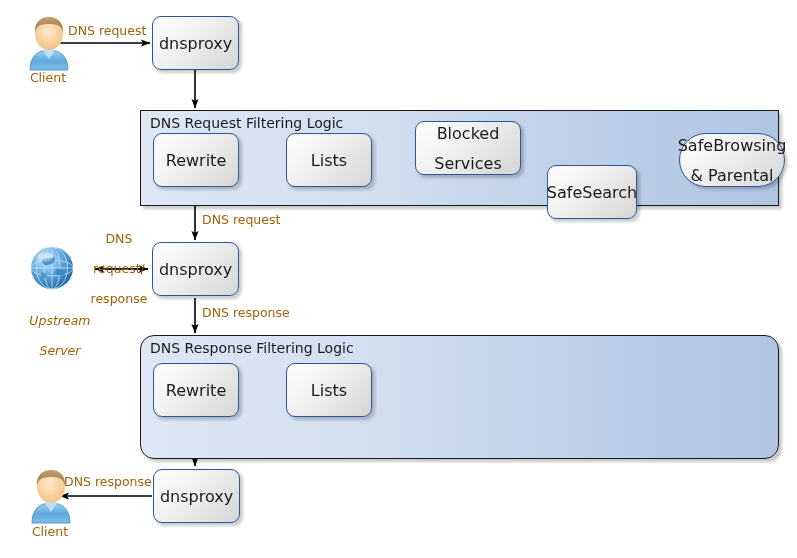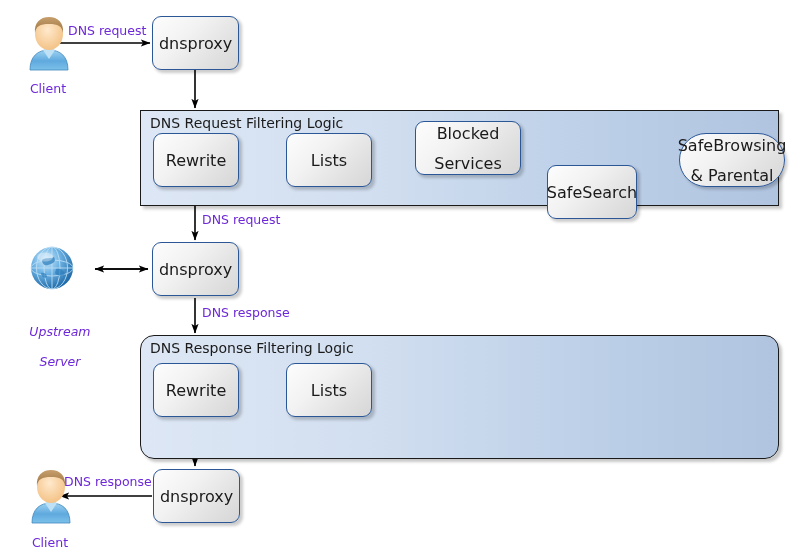--- a/index.html
+++ b/index.html
@@ -28,22 +28,22 @@
     border:1.4px solid #2b5797;
     border-radius:9px;
     background:linear-gradient(135deg,#fdfdfd 0%,#f2f2f2 38%,#e2e2e2 72%,#d6d6d6 100%);
     box-shadow:2.5px 2.5px 3px rgba(0,0,0,0.20);
     display:flex;align-items:center;justify-content:center;
     text-align:center;font-size:16px;line-height:15px;color:#1a1a1a;
   }
   .node span{display:block;padding:0 3px;}
 
   
-  .lbl{position:absolute;font-size:12.5px;line-height:15px;color:#6d28d9;white-space:pre;}
-  .lbl.center{text-align:center;margin-top:11px;}
+  .lbl{position:absolute;font-size:12.5px;line-height:15px;color:#a16207;white-space:pre;}
+  .lbl.center{text-align:center;}
 
   
   svg.arrows{position:absolute;left:0;top:0;width:797px;height:558px;overflow:visible;}
 
   
   .actor{position:absolute;}
 </style>
 </head>
 <body>
 
@@ -162,20 +162,25 @@
       <path d="M32,29 C36,28 40,30 41,34 C38,37 33,36 31,33 Z" fill="#2e7fbe" opacity="0.75"></path>
       <path d="M17,33 C20,32 23,34 23,37 C21,39 17,37 17,33 Z" fill="#2e7fbe" opacity="0.7"></path>
       <ellipse cx="21" cy="17" rx="8" ry="4.5" fill="#ffffff" opacity="0.35"></ellipse>
     </svg>
   </div>
   <div class="lbl center" style="left:8px;top:298px;width:88px;font-style:italic;">
     <span>Upstream</span><br>
     <span>Server</span>
   </div>
 
+  <div class="lbl center" style="left:72px;top:216px;width:78px;">
+    <span>DNS</span><br>
+    <span>request/</span><br>
+    <span>response</span>
+  </div>
 
   <div class="node" style="left:152px;top:242px;width:87px;height:54px;">
     <span>dnsproxy</span>
   </div>
 
   <div class="lbl" style="left:202px;top:305px;">DNS response</div>
 
   <div class="group" style="left:140px;top:335px;width:639px;height:124px;border-radius:14px;">
     <div class="group-title">DNS Response Filtering Logic</div>
   </div>

